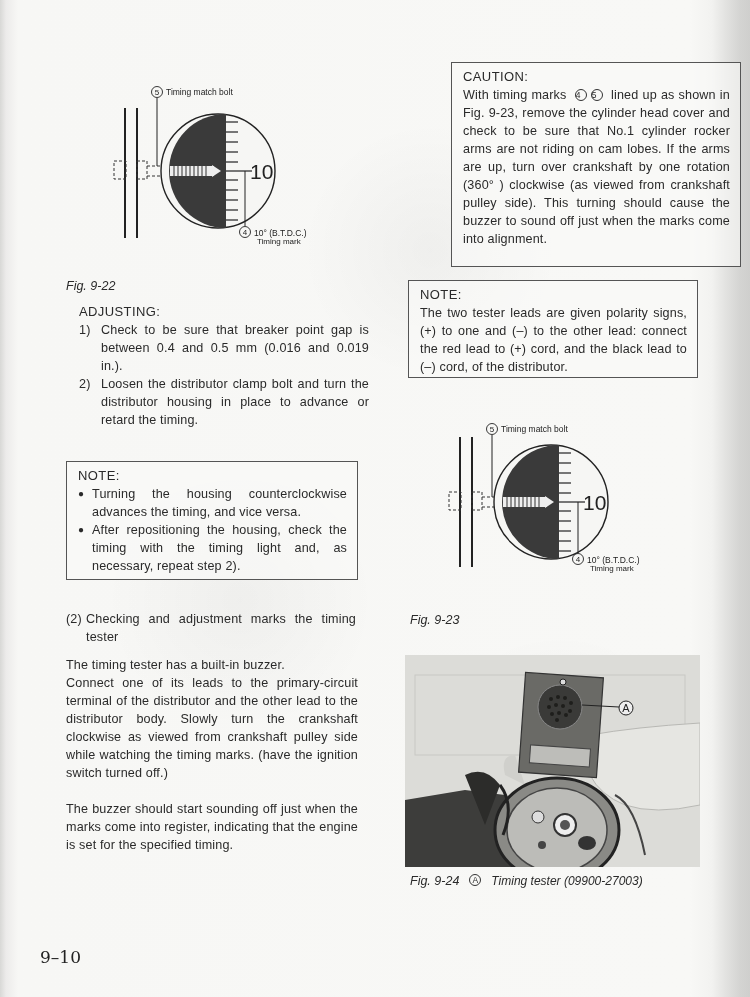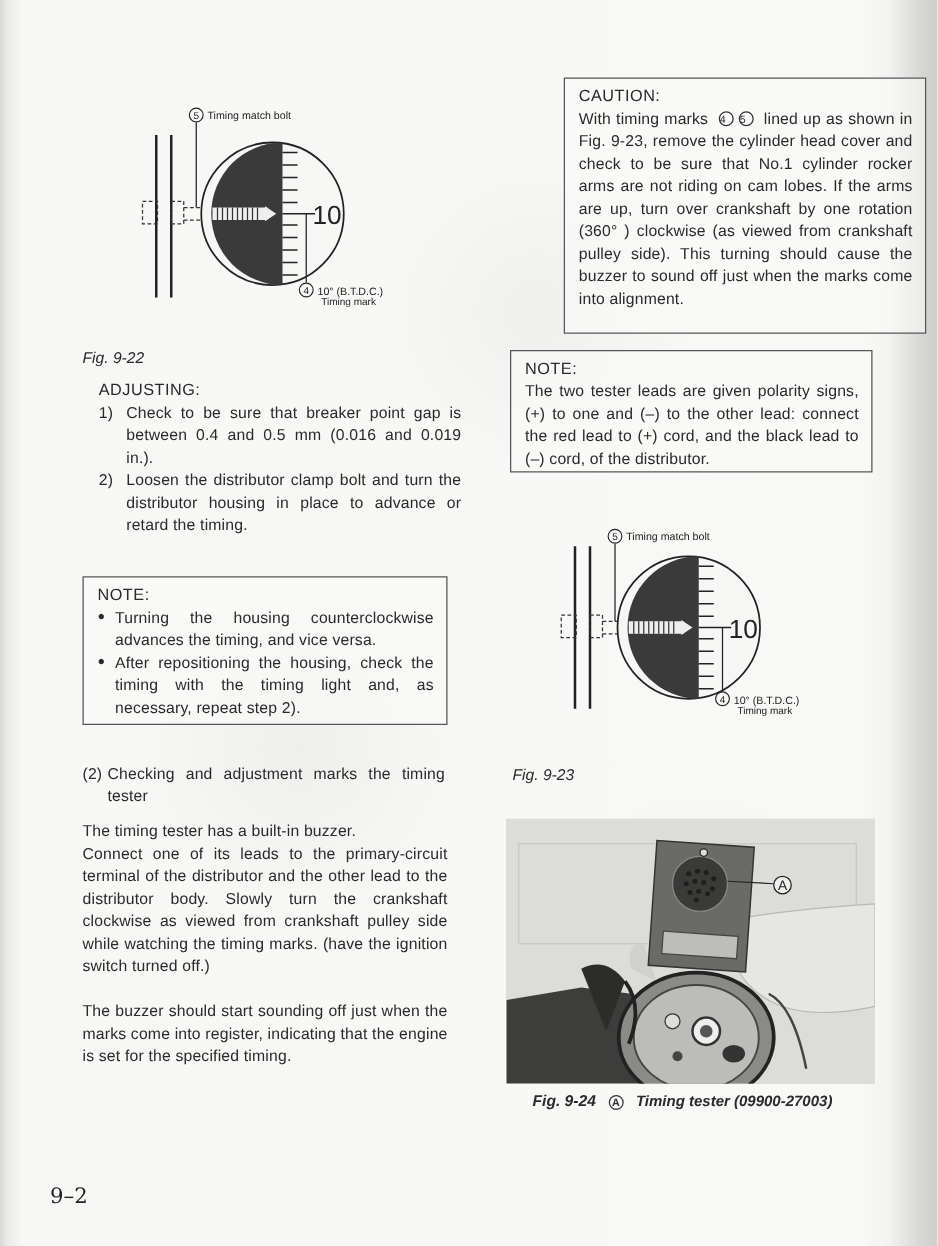--- a/index.html
+++ b/index.html
@@ -251,20 +251,20 @@
       <ellipse cx="152" cy="175" rx="50" ry="42" fill="#bcbcb8" stroke="#444" stroke-width="1.5"></ellipse>
       <circle cx="160" cy="170" r="11" fill="#eee" stroke="#333" stroke-width="2"></circle>
       <circle cx="160" cy="170" r="5" fill="#555"></circle>
       <ellipse cx="182" cy="188" rx="9" ry="7" fill="#333"></ellipse>
       <circle cx="133" cy="162" r="6" fill="#ddd" stroke="#333"></circle>
       <circle cx="137" cy="190" r="4" fill="#444"></circle>
       <path d="M210 140 Q230 150 240 200" fill="none" stroke="#444" stroke-width="2"></path>
       <path d="M95 130 Q110 150 98 180" fill="none" stroke="#222" stroke-width="3"></path>
     </svg>
   </div>
-  <div class="abs caption" style="left:426px;top:874px;display:flex;gap:10px;align-items:flex-end;font-weight:bold;">
+  <div class="abs caption" style="left:410px;top:874px;display:flex;gap:10px;align-items:flex-start;">
     <span>Fig. 9-24</span>
     <span class="circ" style="font-style:normal;">A</span>
     <span style="font-size:12px;">Timing tester (09900-27003)</span>
   </div>
 
-  <div class="abs page-num" style="left:40px;top:947px;">9–2</div>
+  <div class="abs page-num" style="left:40px;top:947px;">9–10</div>
 </div>
 
 </body></html>

